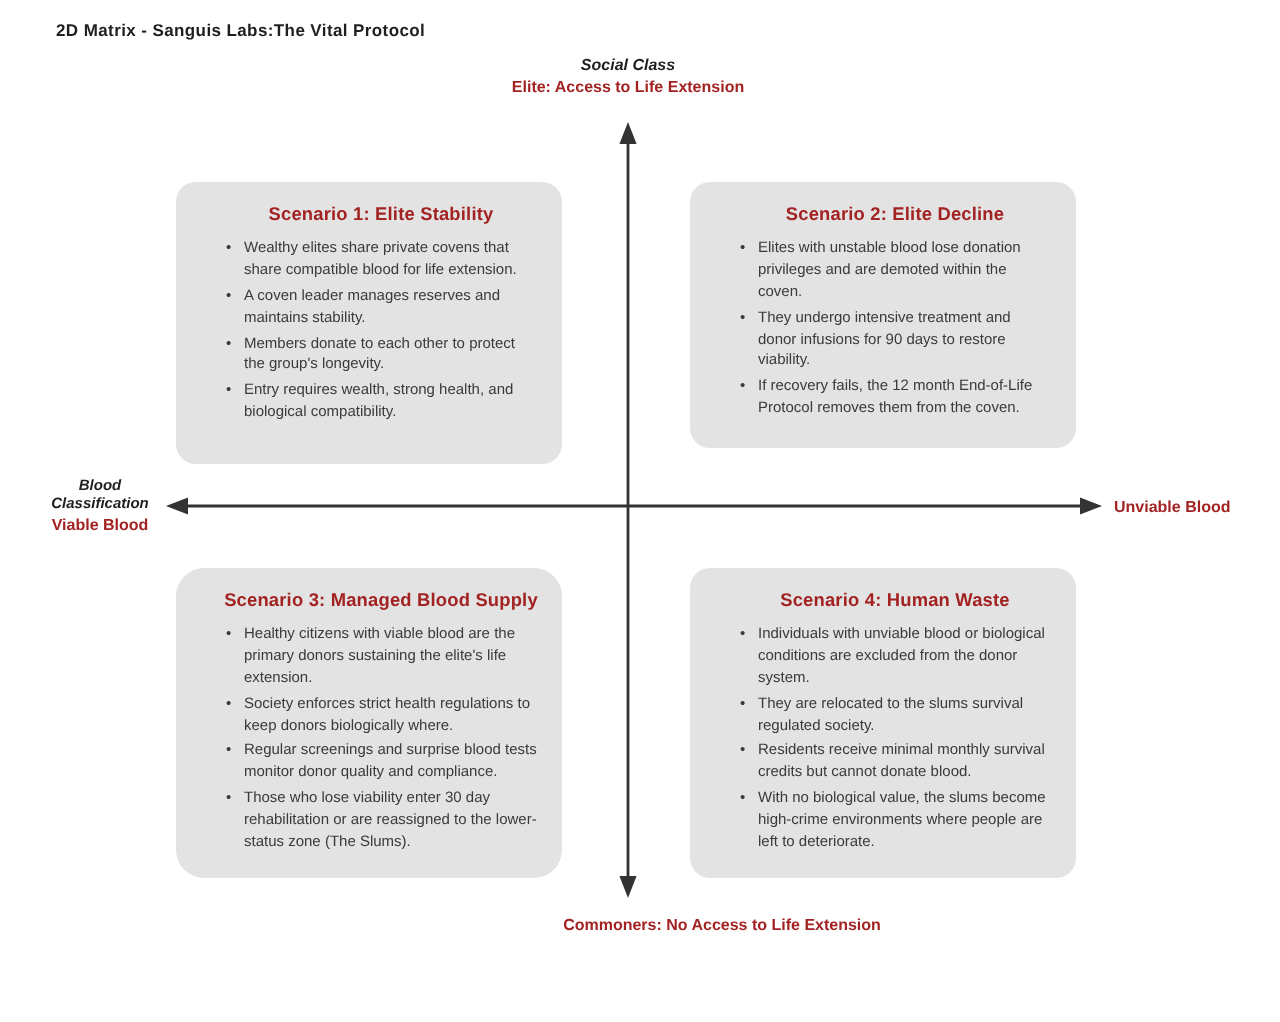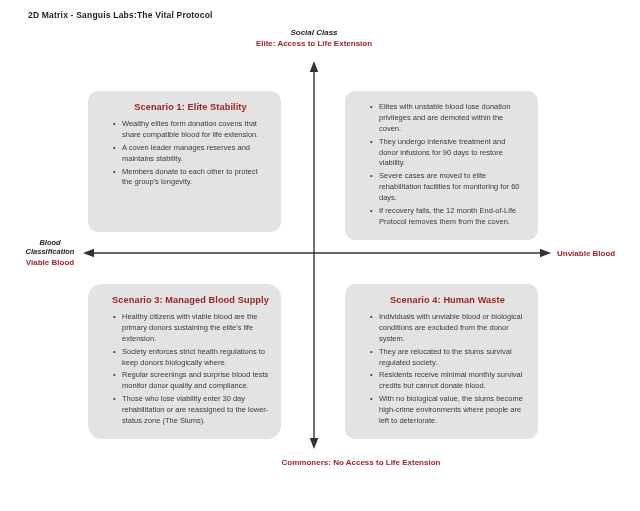--- a/index.html
+++ b/index.html
@@ -90,31 +90,32 @@
     <div class="axis-endpoint">Viable Blood</div>
   </div>
 
   <div class="axis-endpoint right-axis-label">Unviable Blood</div>
 
   <div class="axis-endpoint bottom-axis-label">Commoners: No Access to Life Extension</div>
 
   <div class="quadrant q1">
     <div class="quadrant-title">Scenario 1: Elite Stability</div>
     <ul class="bullet-list">
-        <li>Wealthy elites form donation covens that share compatible blood for life extension.</li>
+        <li>Wealthy elites share private covens that share compatible blood for life extension.</li>
         <li>A coven leader manages reserves and maintains stability.</li>
         <li>Members donate to each other to protect the group's longevity.</li>
+        <li>Entry requires wealth, strong health, and biological compatibility.</li>
       </ul>
   </div>
 
   <div class="quadrant q2">
+    <div class="quadrant-title">Scenario 2: Elite Decline</div>
     <ul class="bullet-list">
         <li>Elites with unstable blood lose donation privileges and are demoted within the coven.</li>
         <li>They undergo intensive treatment and donor infusions for 90 days to restore viability.</li>
-        <li>Severe cases are moved to elite rehabilitation facilities for monitoring for 60 days.</li>
         <li>If recovery fails, the 12 month End-of-Life Protocol removes them from the coven.</li>
       </ul>
   </div>
 
   <div class="quadrant q3">
     <div class="quadrant-title">Scenario 3: Managed Blood Supply</div>
     <ul class="bullet-list">
         <li>Healthy citizens with viable blood are the primary donors sustaining the elite's life extension.</li>
         <li>Society enforces strict health regulations to keep donors biologically where.</li>
         <li>Regular screenings and surprise blood tests monitor donor quality and compliance.</li>

